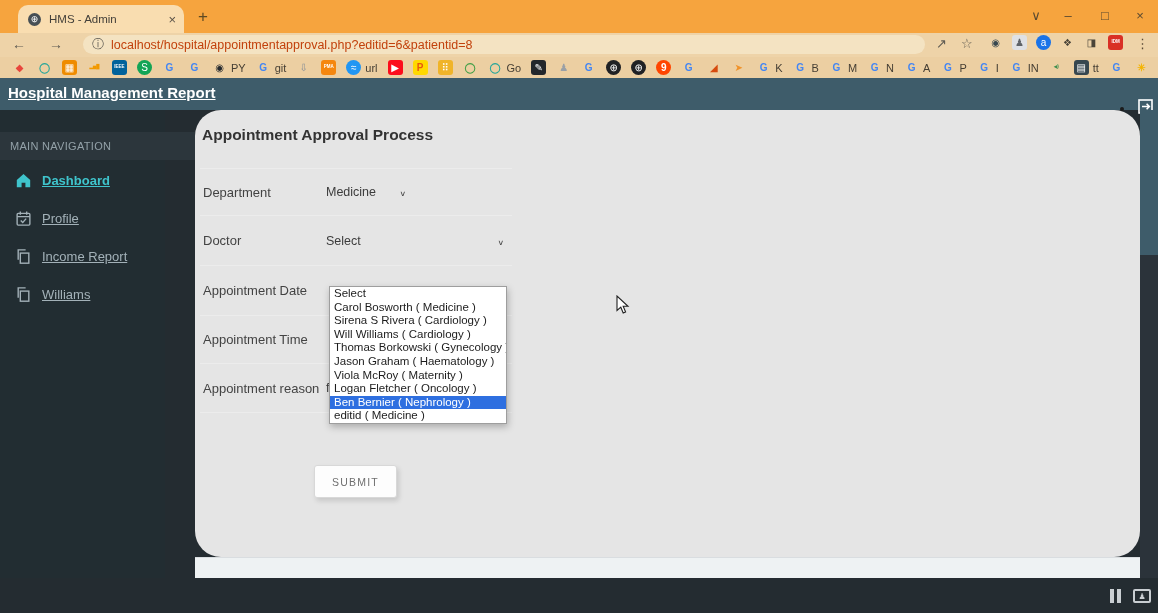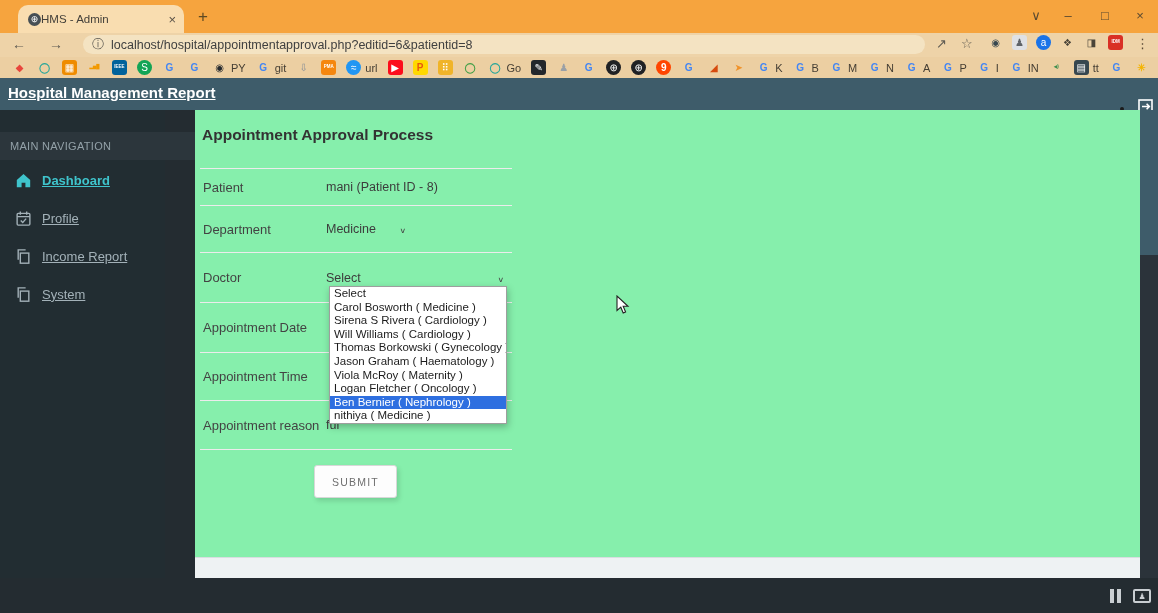--- a/index.html
+++ b/index.html
@@ -5,30 +5,30 @@
   html,body{margin:0;padding:0;}
   body{width:1158px;height:613px;overflow:hidden;position:relative;
        font-family:"Liberation Sans",sans-serif;background:#242c31;}
   .abs{position:absolute;}
   
   #titlebar{left:0;top:0;width:1158px;height:33px;background:#f6a43e;}
   #tab{left:18px;top:5px;width:166px;height:28px;background:#f9ddb0;
        border-radius:10px 10px 0 0;display:flex;align-items:center;padding:0 8px 0 10px;box-sizing:border-box;}
   .tab-favicon{width:13px;height:13px;border-radius:50%;background:#474f54;color:#fff;
        display:inline-flex;align-items:center;justify-content:center;font-size:9px;line-height:1;}
-  #tab-title{font-size:11.5px;color:#44403a;flex:1;white-space:nowrap;overflow:hidden;}
+  #tab-title{font-size:11.5px;color:#44403a;margin-left:8px;flex:1;white-space:nowrap;overflow:hidden;}
   .tab-close{font-size:13px;color:#5a5248;}
   #new-tab{left:198px;top:7px;font-size:17px;color:#5e4a23;}
   .wctl{top:8px;font-size:13px;color:#5a4930;width:20px;text-align:center;}
   #toolbar{left:0;top:33px;width:1158px;height:24px;background:#eed3a8;}
   .navbtn{top:36px;font-size:14px;color:#5f5b52;}
   #omnibox{left:83px;top:35px;width:842px;height:19px;border-radius:10px;background:#f4e3c2;
        display:flex;align-items:center;padding-left:9px;box-sizing:border-box;}
   .pageinfo{font-size:12px;color:#5f5b52;margin-right:7px;}
-  #url-text{font-size:12.5px;color:#404040;white-space:nowrap;}
+  #url-text{font-size:12.5px;color:#c2410c;white-space:nowrap;}
   .tb-icon{top:36px;font-size:13px;color:#5f5b52;}
   #extensions{left:988px;top:35px;display:flex;gap:9px;align-items:center;}
   .ext-ic{width:15px;height:15px;border-radius:3px;display:inline-flex;align-items:center;
        justify-content:center;font-size:10px;line-height:1;}
   .ext-ic.round{border-radius:50%;}
   .ext-ic.tiny{font-size:4.5px;font-weight:bold;letter-spacing:0;}
   #kebab{left:1136px;top:36px;font-size:13px;color:#5a4936;}
   
   #bookmarks{left:0;top:57px;width:1158px;height:21px;background:#eccfa2;display:flex;
        align-items:center;padding-left:12px;box-sizing:border-box;overflow:hidden;white-space:nowrap;}
@@ -48,21 +48,21 @@
   #right-dark{left:1140px;top:255px;width:18px;height:325px;background:#2b333a;}
   #sidebar{left:0;top:110px;width:165px;height:470px;background:#222d32;}
   #nav-label{left:0;top:22px;width:195px;height:28px;background:#2c363c;display:flex;align-items:center;
        padding-left:10px;box-sizing:border-box;font-size:11px;color:#93a1a8;letter-spacing:.3px;}
   #side-list{left:0;top:51px;width:195px;}
   .side-item{height:38px;display:flex;align-items:center;padding-left:15px;box-sizing:border-box;cursor:pointer;}
   .side-item .s-icon{width:17px;height:17px;margin-right:10px;flex:none;color:#a3b1b8;}
   .side-item .s-label{font-size:13px;color:#a3b1b8;text-decoration:underline;}
   .side-item.active .s-icon{color:#3fc4cc;}
   .side-item.active .s-label{color:#3fc4cc;font-weight:bold;}
-  #content{left:195px;top:110px;width:945px;height:447px;background:#86efac;}
+  #content{left:195px;top:110px;width:945px;height:447px;background:#e5e5e5;border-radius:26px;}
   #page-title{left:7px;top:16px;font-size:15.5px;font-weight:bold;color:#333;}
   #form{left:5px;top:58px;width:312px;}
   .form-row{display:flex;align-items:center;border-top:1px solid #ececec;box-sizing:border-box;}
   .form-row:last-child{border-bottom:1px solid #ececec;}
   .f-label{width:123px;padding-left:3px;font-size:13px;color:#434343;flex:none;}
   .f-value{font-size:12.5px;color:#3c3c3c;}
   .f-select{display:flex;align-items:flex-end;justify-content:space-between;cursor:pointer;}
   .f-select .chev{font-size:9px;color:#444;transform:scaleY(.8);}
   #submit-btn{left:119px;top:355px;width:81px;height:31px;background:#fdfdfd;border:1px solid #d8d8d8;
        border-radius:3px;box-shadow:2px 3px 5px rgba(0,0,0,.13);color:#6f6f6f;font-size:10.5px;
@@ -286,32 +286,28 @@
             <rect x="5" y="4.8" width="8" height="9.5" fill="none" stroke="currentColor" stroke-width="1.3"></rect>
             <path d="M3 11V1.8h7" fill="none" stroke="currentColor" stroke-width="1.3"></path>
           </svg></span>
         <span class="s-label">Income Report</span>
       </div>
       <div class="side-item">
         <span class="s-icon"><svg width="17" height="17" viewBox="0 0 16 16">
             <rect x="5" y="4.8" width="8" height="9.5" fill="none" stroke="currentColor" stroke-width="1.3"></rect>
             <path d="M3 11V1.8h7" fill="none" stroke="currentColor" stroke-width="1.3"></path>
           </svg></span>
-        <span class="s-label">System</span>
+        <span class="s-label">Williams</span>
       </div>
     </div>
 </div>
 
 <div id="content" class="abs">
   <div id="page-title" class="abs">Appointment Approval Process</div>
   <div id="form" class="abs">
-      <div class="form-row" style="height: 37px;">
-        <span class="f-label">Patient</span>
-        <span class="f-value">mani (Patient ID - 8)</span>
-      </div>
       <div class="form-row" style="height: 47px;">
         <span class="f-label">Department</span>
         <span class="f-select f-value" style="width: 80px;">
           <span>Medicine</span>
           <span class="chev">∨</span>
         </span>
       </div>
       <div class="form-row" style="height: 50px;">
         <span class="f-label">Doctor</span>
         <span class="f-select f-value" style="width: 178px;">
@@ -336,21 +332,21 @@
   <div id="dropdown" class="abs">
       <div class="dd-opt">Select</div>
       <div class="dd-opt">Carol Bosworth ( Medicine )</div>
       <div class="dd-opt">Sirena S Rivera ( Cardiology )</div>
       <div class="dd-opt">Will Williams ( Cardiology )</div>
       <div class="dd-opt">Thomas Borkowski ( Gynecology )</div>
       <div class="dd-opt">Jason Graham ( Haematology )</div>
       <div class="dd-opt">Viola McRoy ( Maternity )</div>
       <div class="dd-opt">Logan Fletcher ( Oncology )</div>
       <div class="dd-opt hl">Ben Bernier ( Nephrology )</div>
-      <div class="dd-opt">nithiya ( Medicine )</div>
+      <div class="dd-opt">editid ( Medicine )</div>
     </div>
 </div>
 
 <div id="footer" class="abs"></div>
 <div id="bottom-bar" class="abs"></div>
 <div id="pause-ctl" class="abs">
     <span></span>
     <span></span>
   </div>
 <div id="pip-ctl" class="abs">♟</div>

